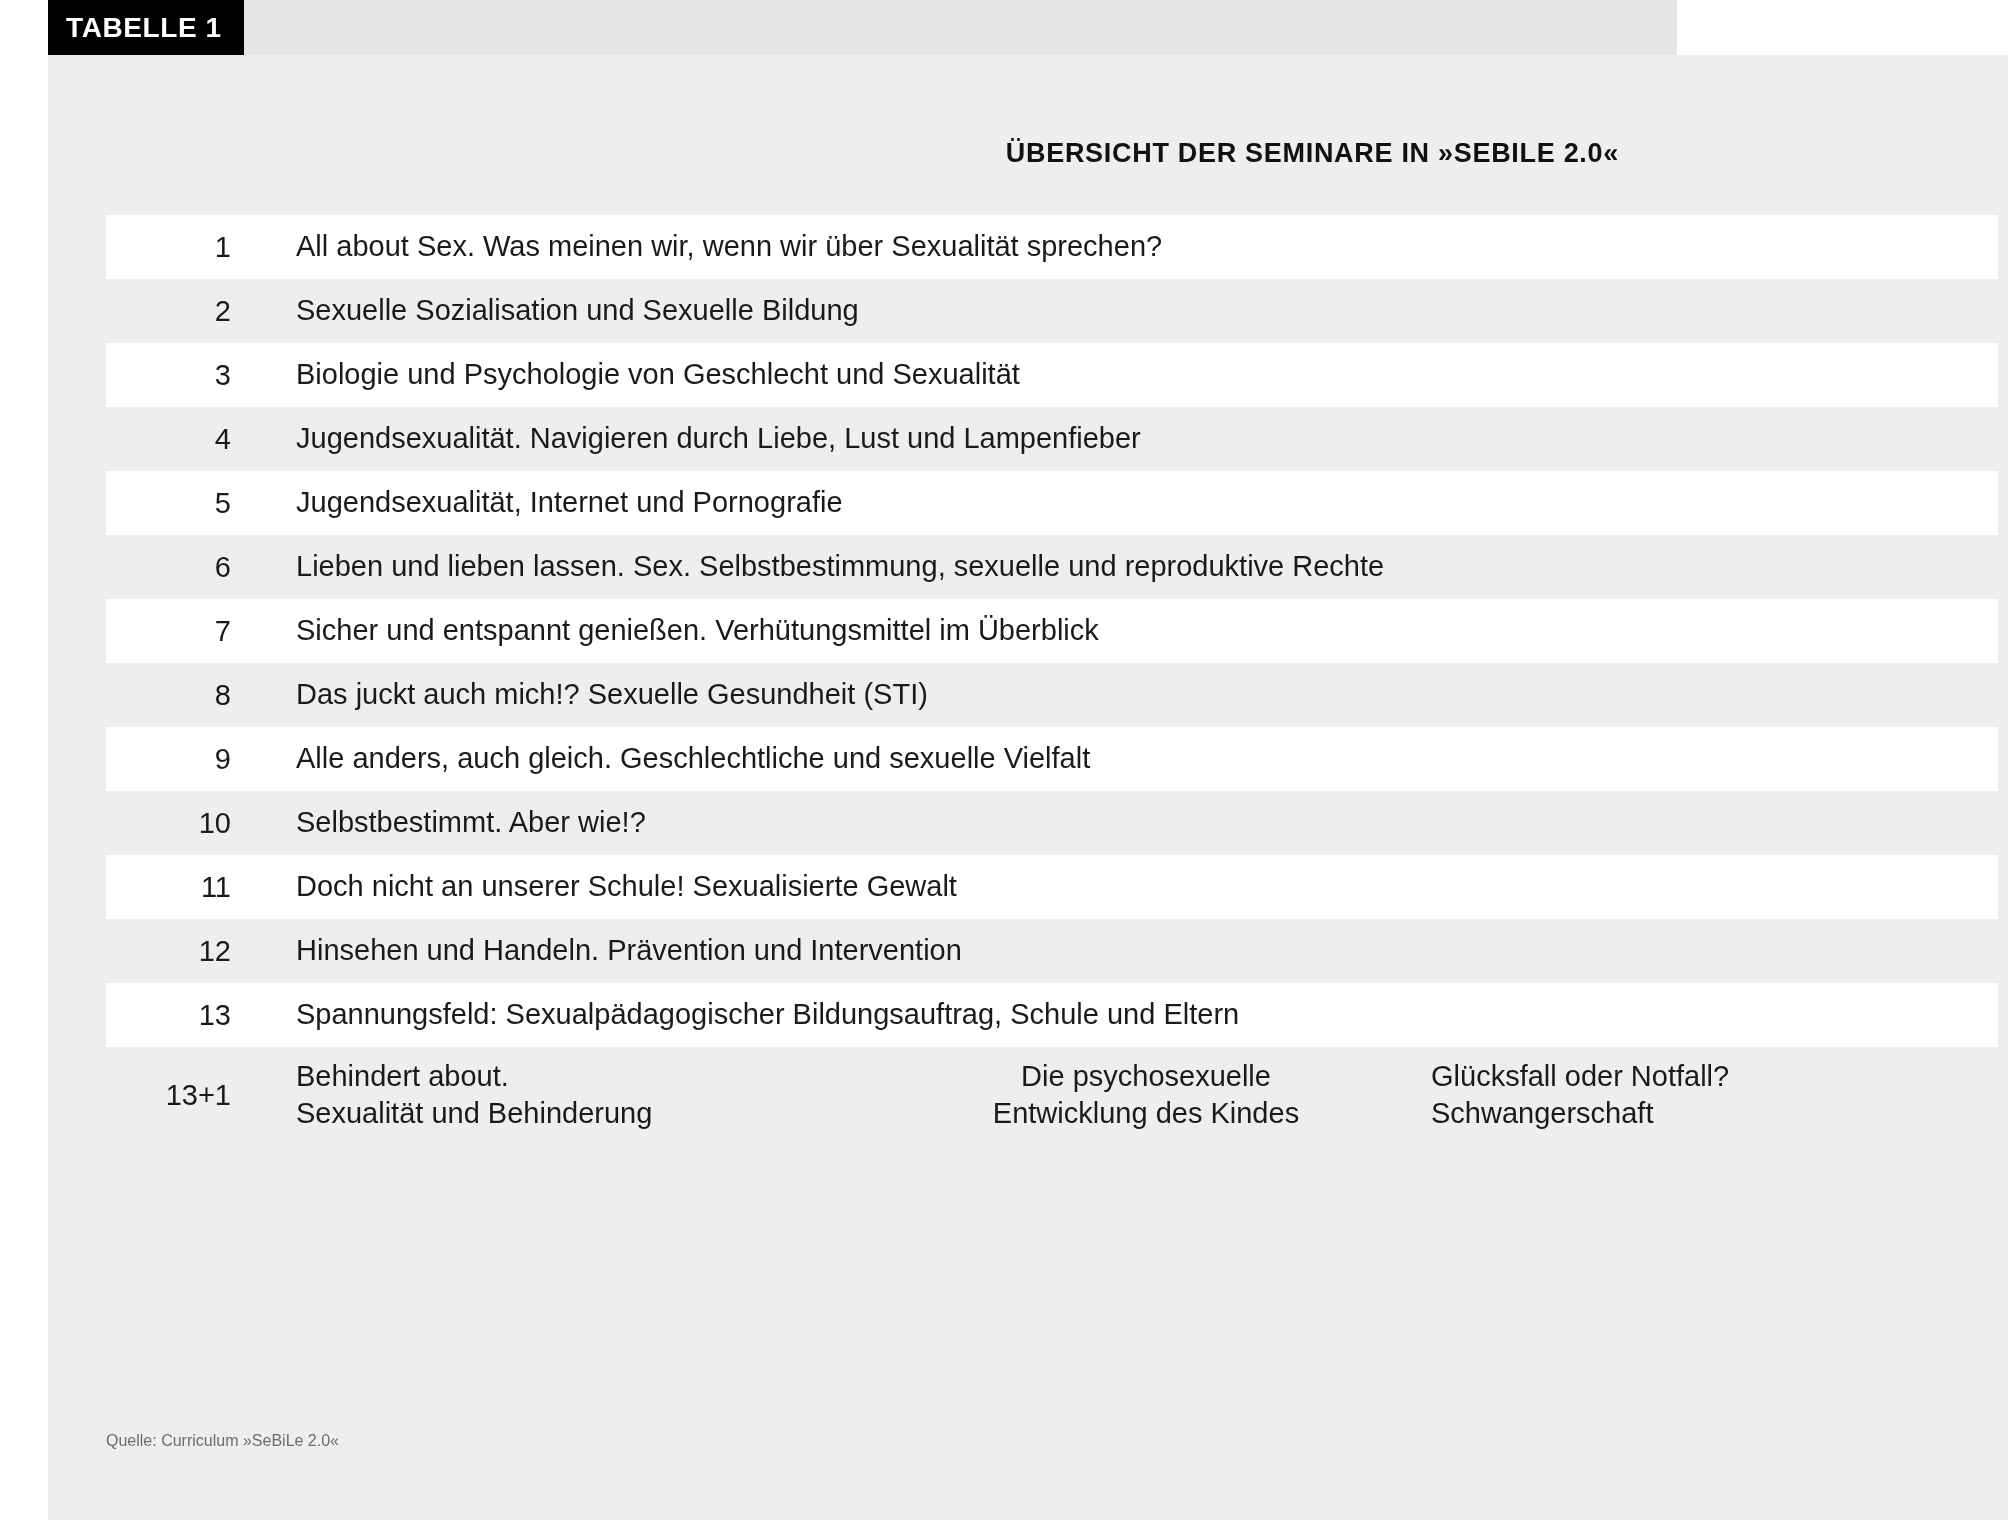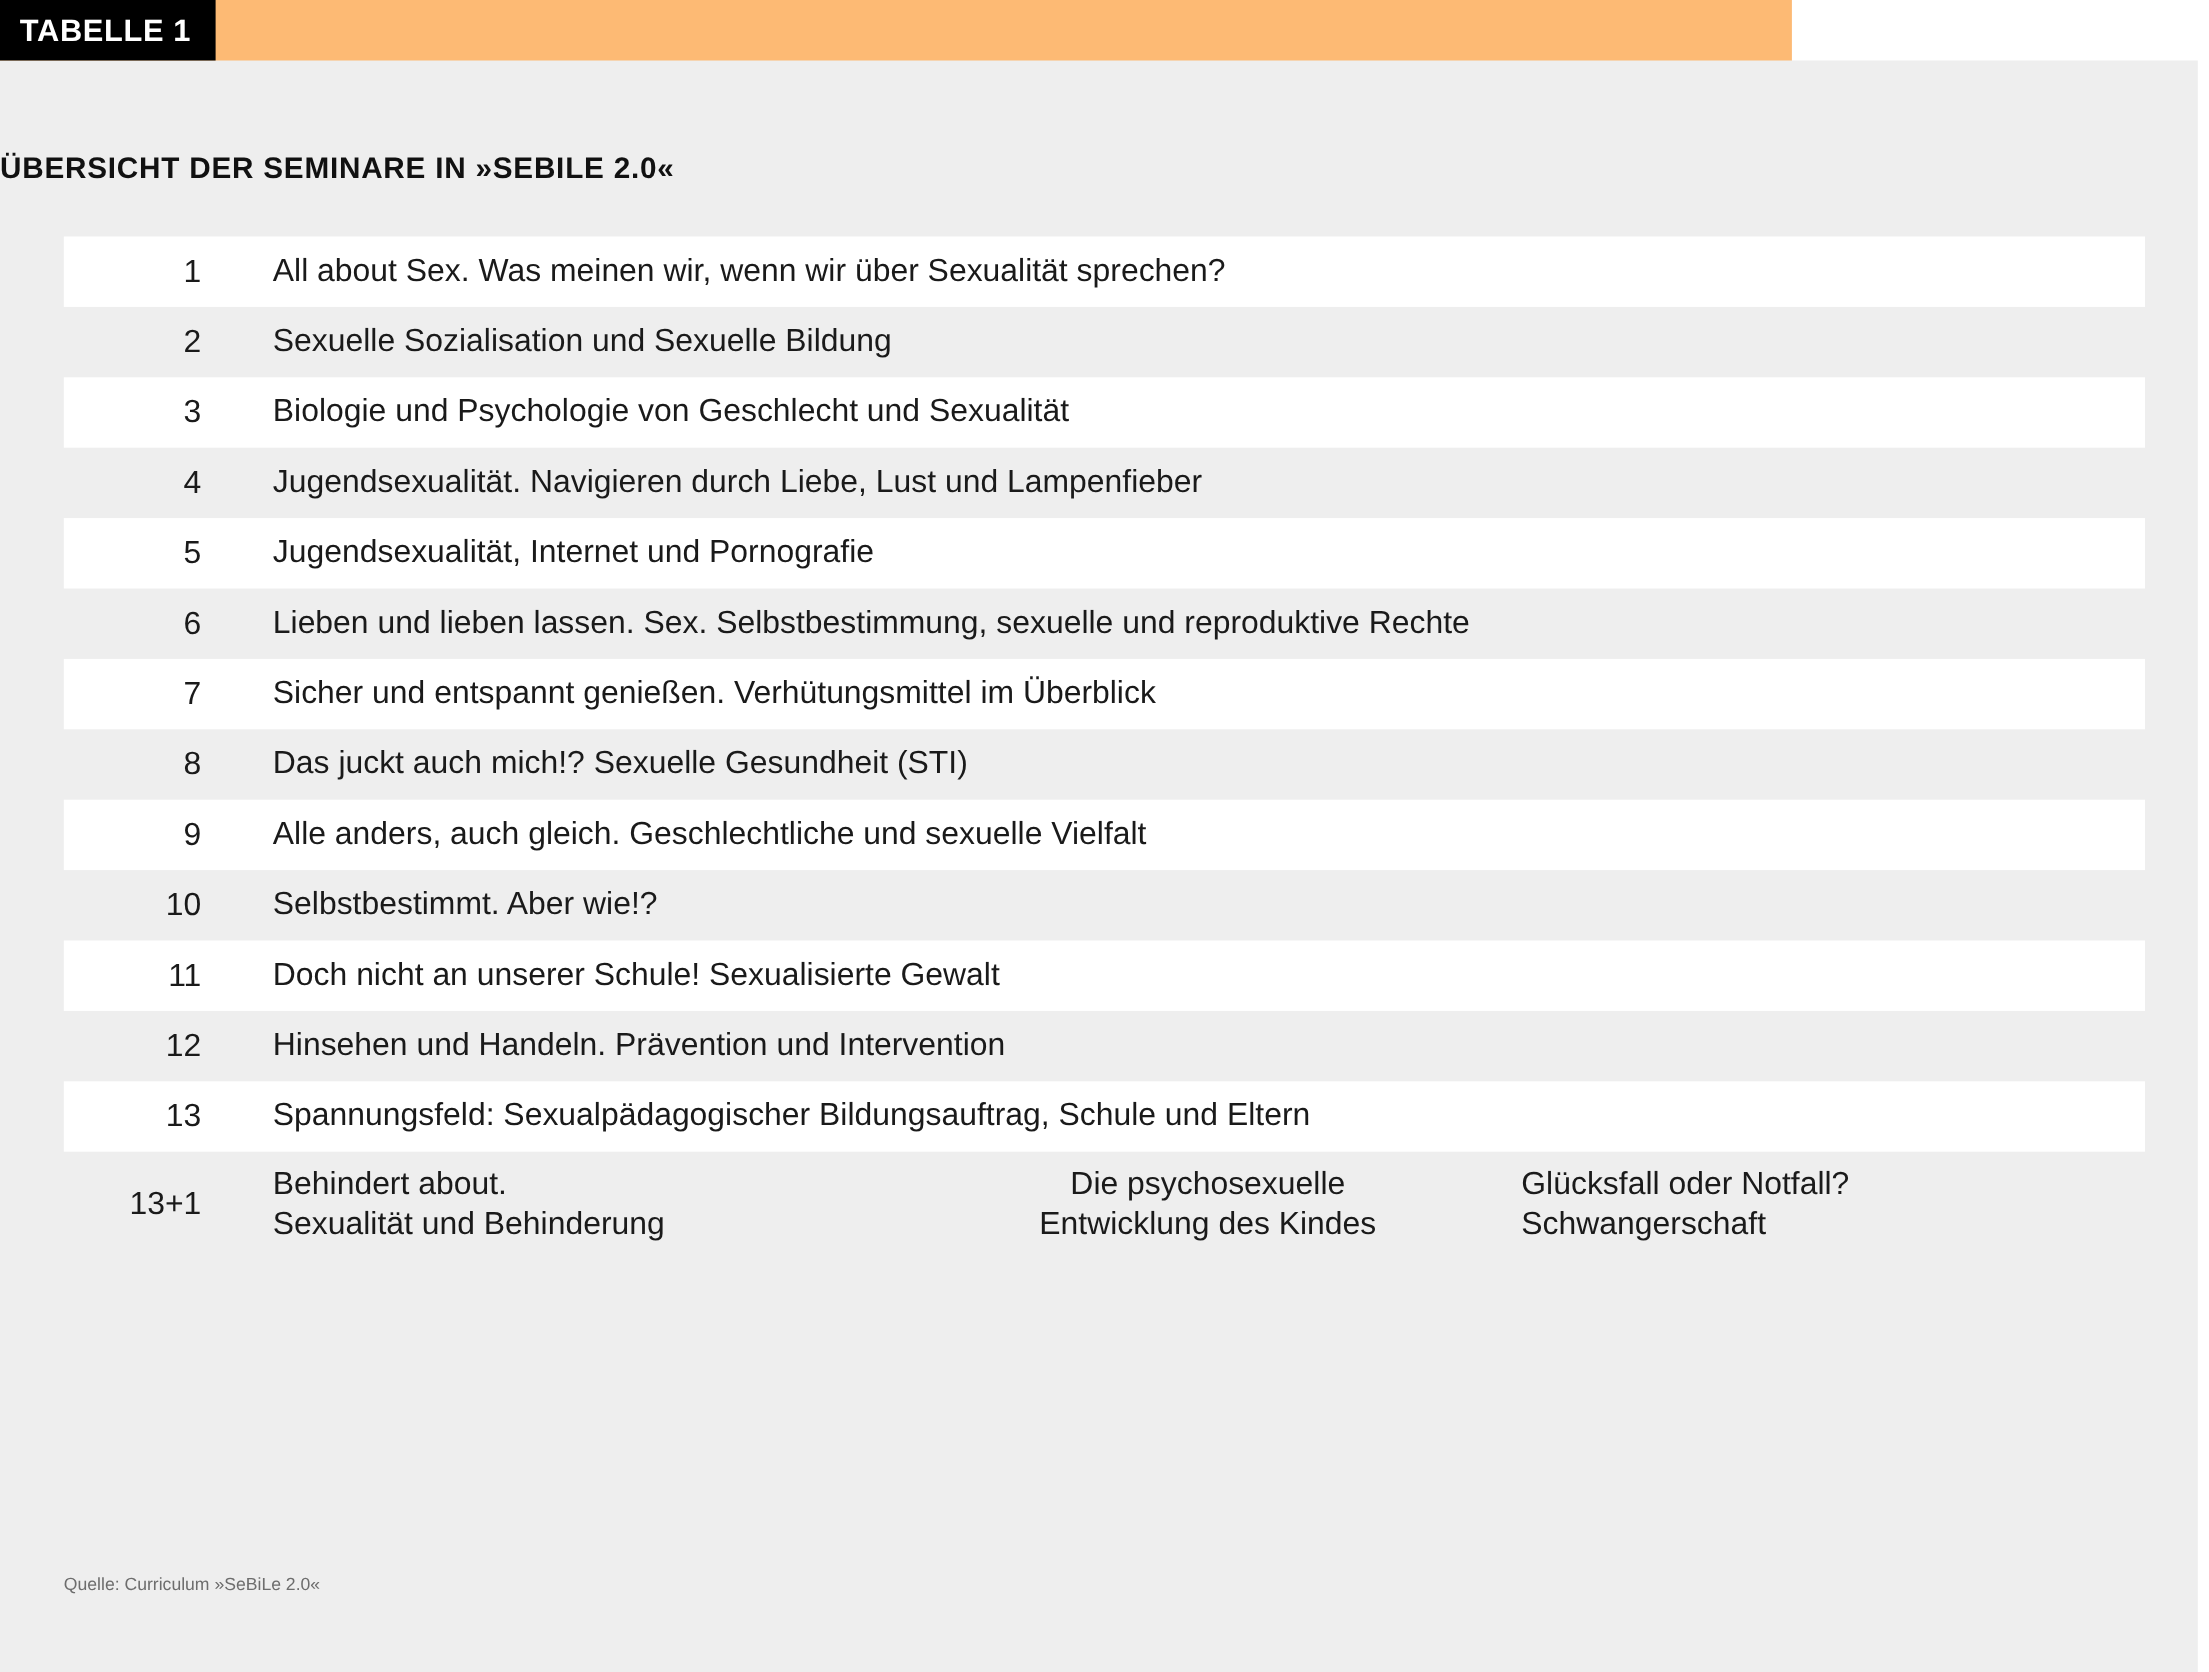--- a/index.html
+++ b/index.html
@@ -12,21 +12,22 @@
     height: 1520px;
     font-family: "Liberation Sans", sans-serif;
     -webkit-font-smoothing: antialiased;
   }
 
   .figure {
     position: relative;
     width: 1629px;
     height: 1520px;
     box-sizing: border-box;
-    background: #fdba74;
+    background: #e5e5e5;
+    margin-left: 48px;
   }
 
   
   .panel {
     position: absolute;
     left: 0;
     top: 55px;
     width: 1998px;
     height: 1465px;
     background: #eeeeee;
@@ -47,21 +48,21 @@
     font-weight: 700;
     letter-spacing: 0.6px;
     z-index: 3;
   }
 
   .table-title {
     position: absolute;
     left: 0;
     right: 58px;
     top: 138px;
-    text-align: left;
+    text-align: right;
     font-size: 27px;
     font-weight: 700;
     letter-spacing: 0.7px;
     color: #111111;
   }
 
   .rows {
     position: absolute;
     left: 58px;
     top: 215px;

